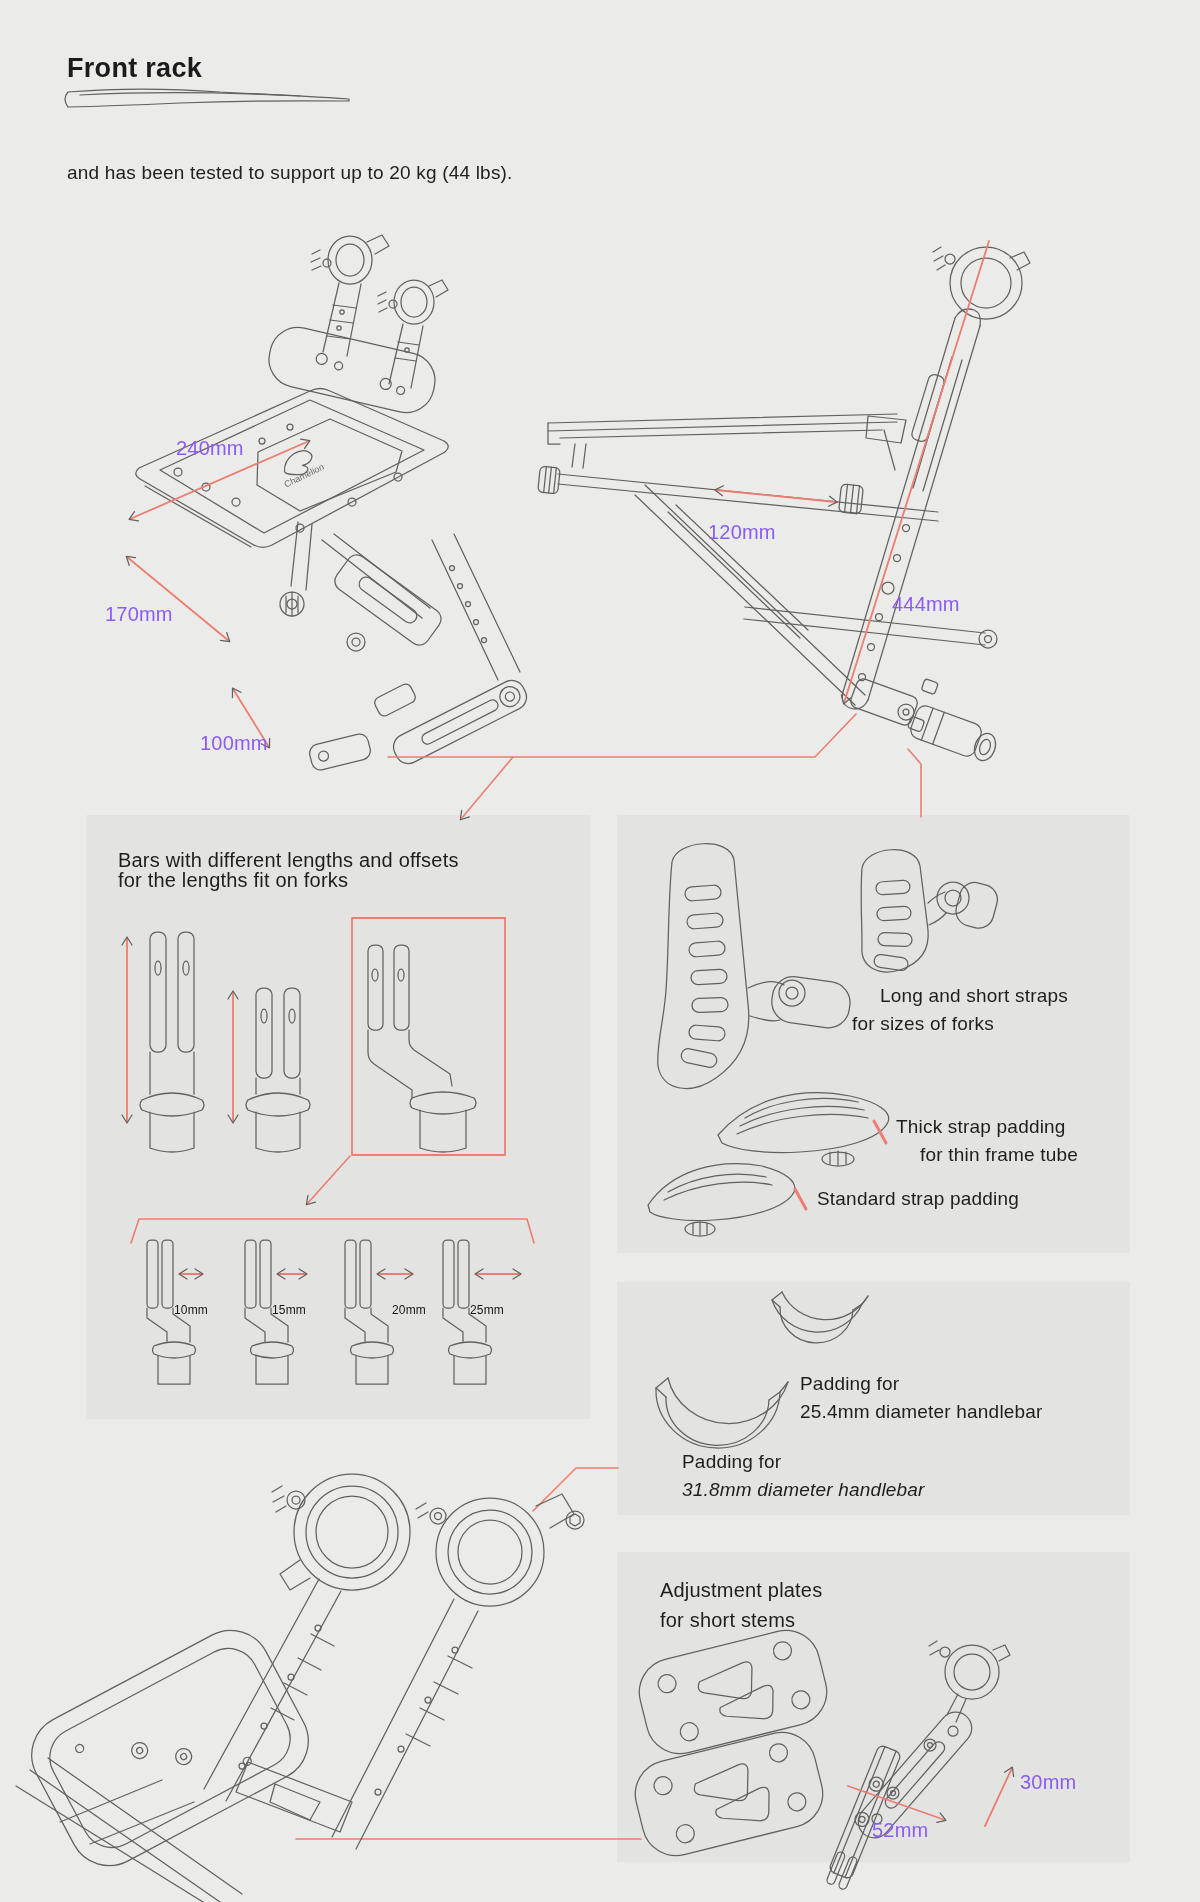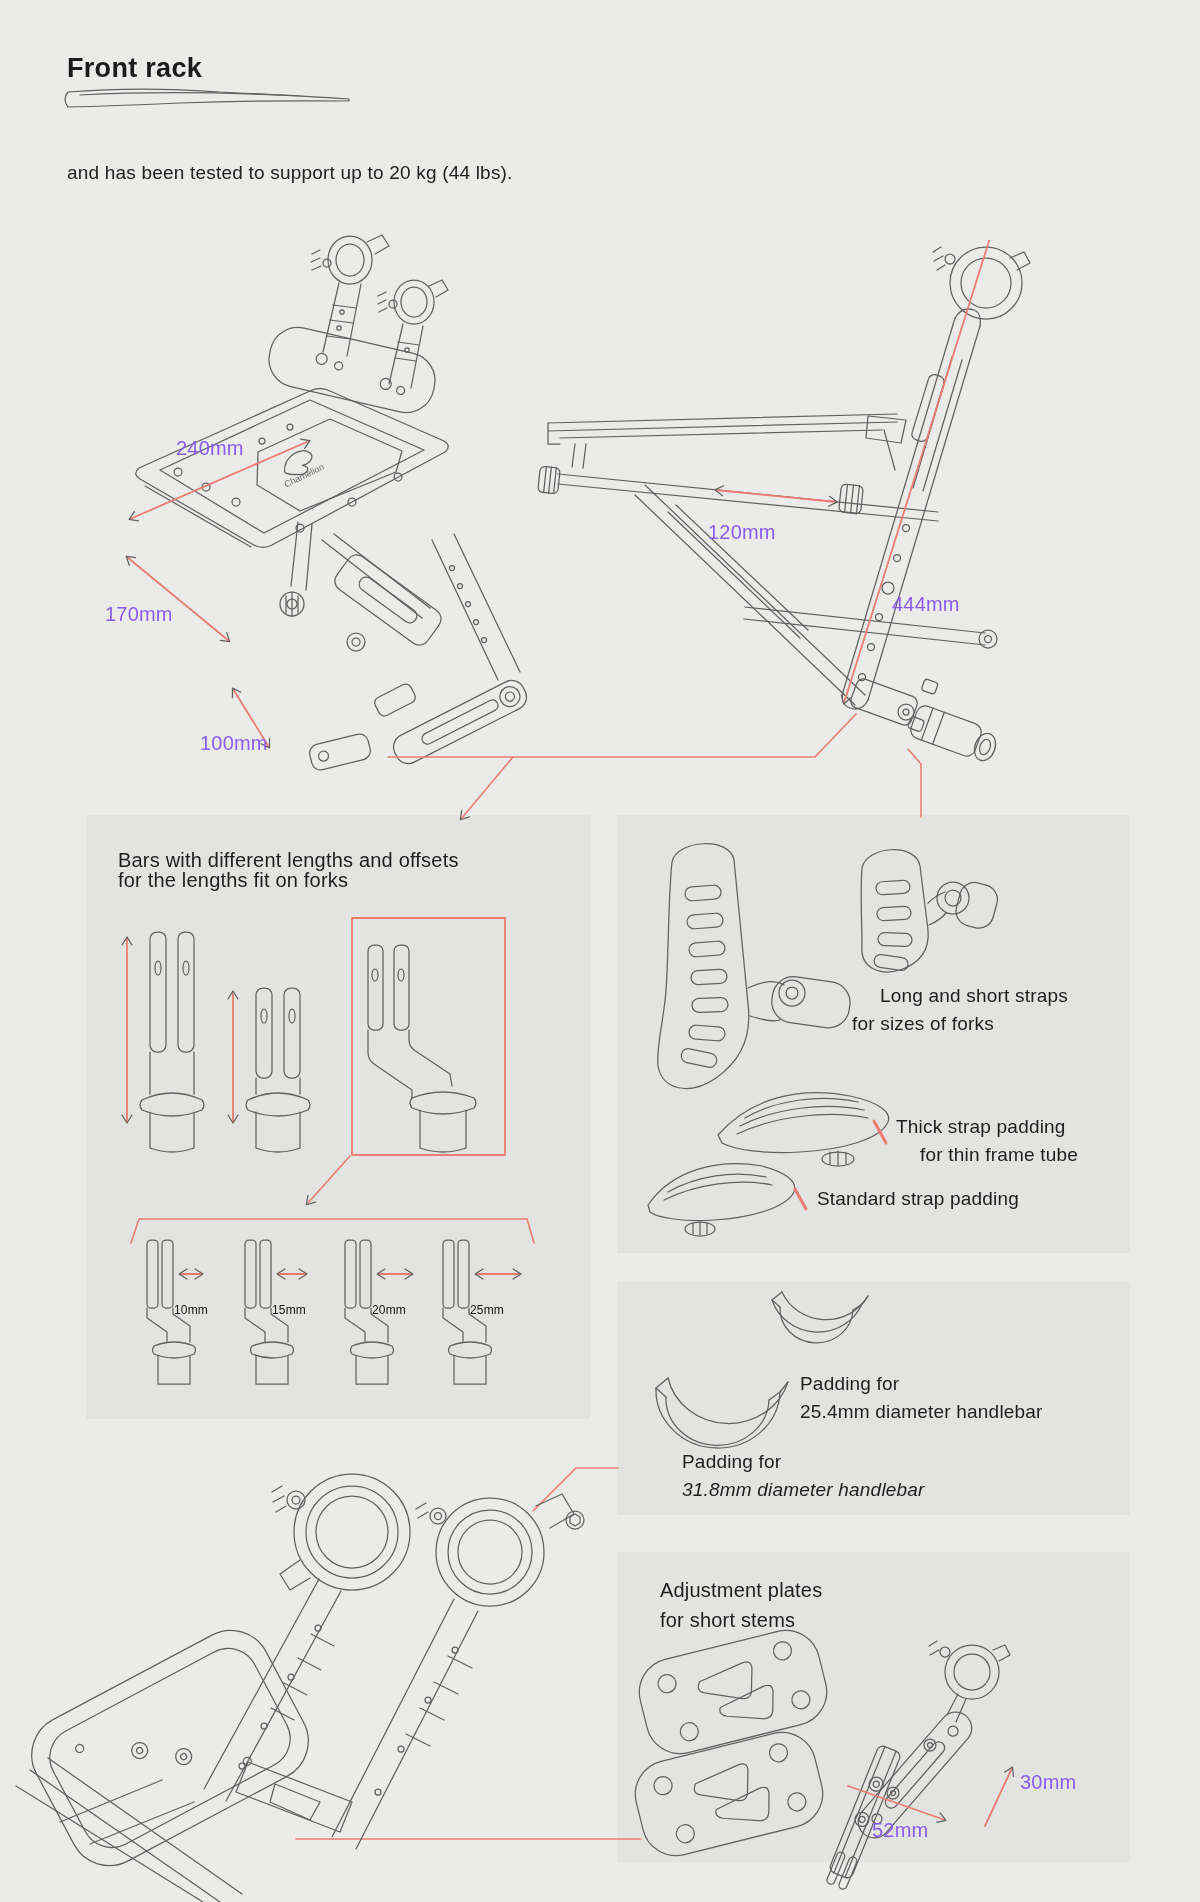--- a/index.html
+++ b/index.html
@@ -403,21 +403,21 @@
   <div class="t dim" style="left:176px;top:438px;">240mm</div>
   <div class="t dim" style="left:105px;top:604px;">170mm</div>
   <div class="t dim" style="left:200px;top:733px;">100mm</div>
   <div class="t dim" style="left:708px;top:522px;">120mm</div>
   <div class="t dim" style="left:892px;top:594px;">444mm</div>
 
   <div class="t ptitle" style="left:118px;top:840px;margin-top:10px;">Bars with different lengths and offsets</div>
   <div class="t ptitle" style="left:118px;top:870px;">for the lengths fit on forks</div>
   <div class="t mm" style="left:146px;top:1304px;">10mm</div>
   <div class="t mm" style="left:244px;top:1304px;">15mm</div>
-  <div class="t mm" style="left:344px;top:1304px;">20mm</div>
+  <div class="t mm" style="left:344px;top:1304px;padding-left:20px;">20mm</div>
   <div class="t mm" style="left:442px;top:1304px;">25mm</div>
 
   <div class="t lbl" style="left:880px;top:986px;">Long and short straps</div>
   <div class="t lbl" style="left:852px;top:1014px;">for sizes of forks</div>
   <div class="t lbl" style="left:896px;top:1117px;">Thick strap padding</div>
   <div class="t lbl" style="left:920px;top:1145px;">for thin frame tube</div>
   <div class="t lbl" style="left:817px;top:1189px;">Standard strap padding</div>
 
   <div class="t lbl" style="left:800px;top:1374px;">Padding for</div>
   <div class="t lbl" style="left:800px;top:1402px;">25.4mm diameter handlebar</div>

